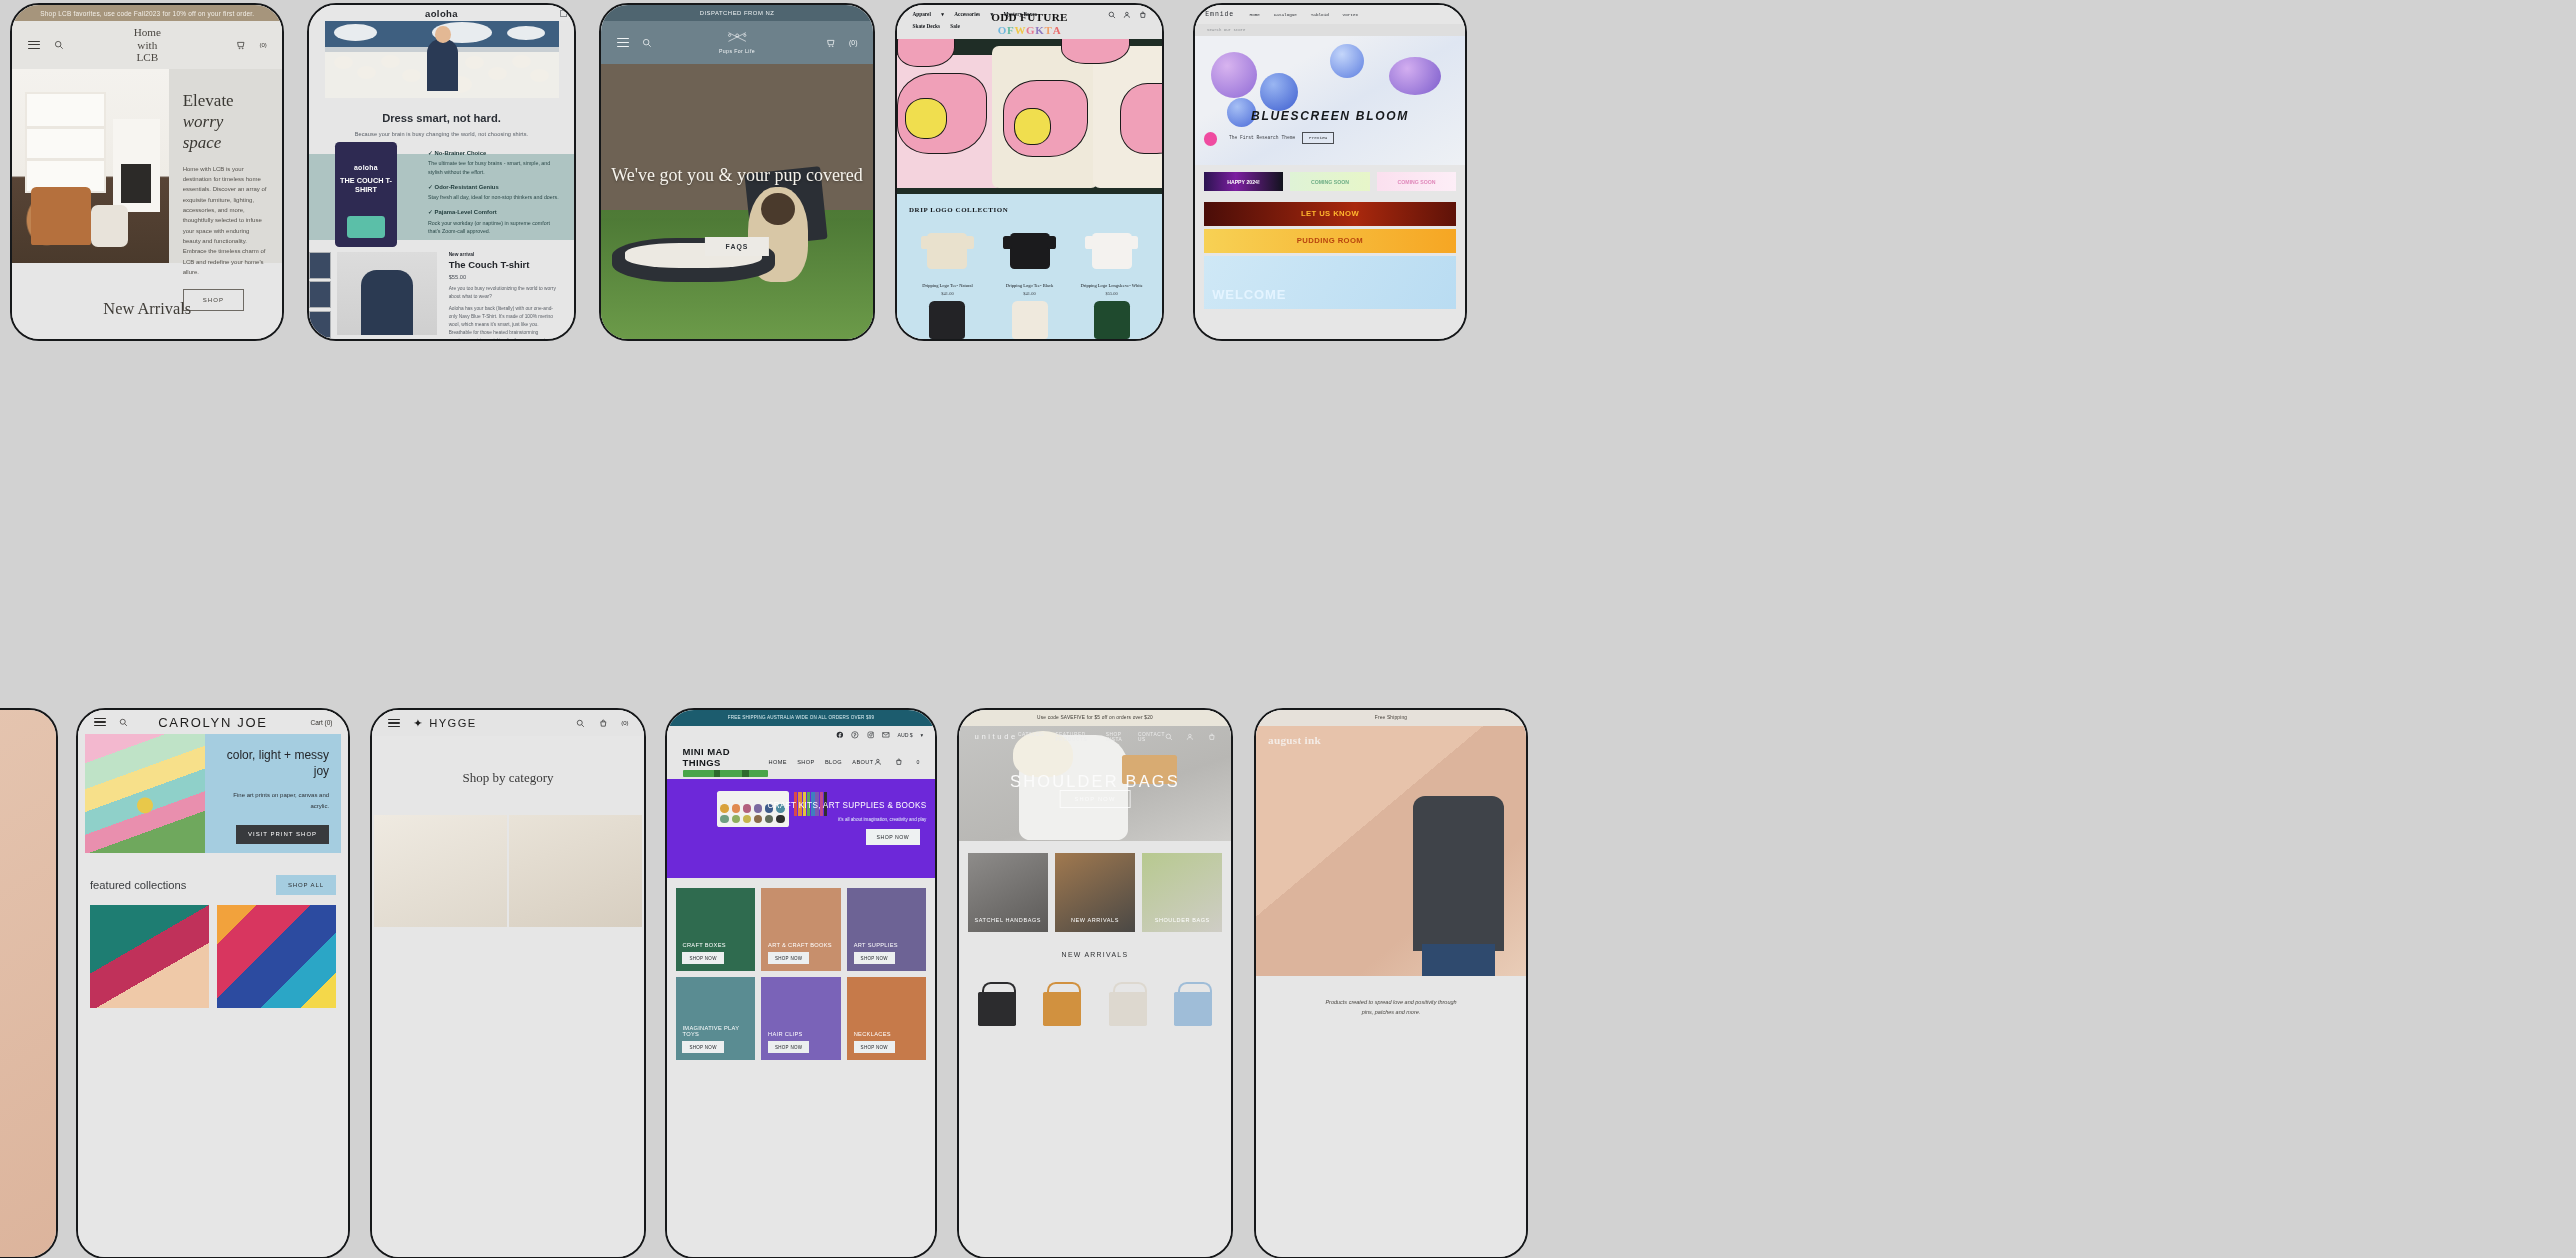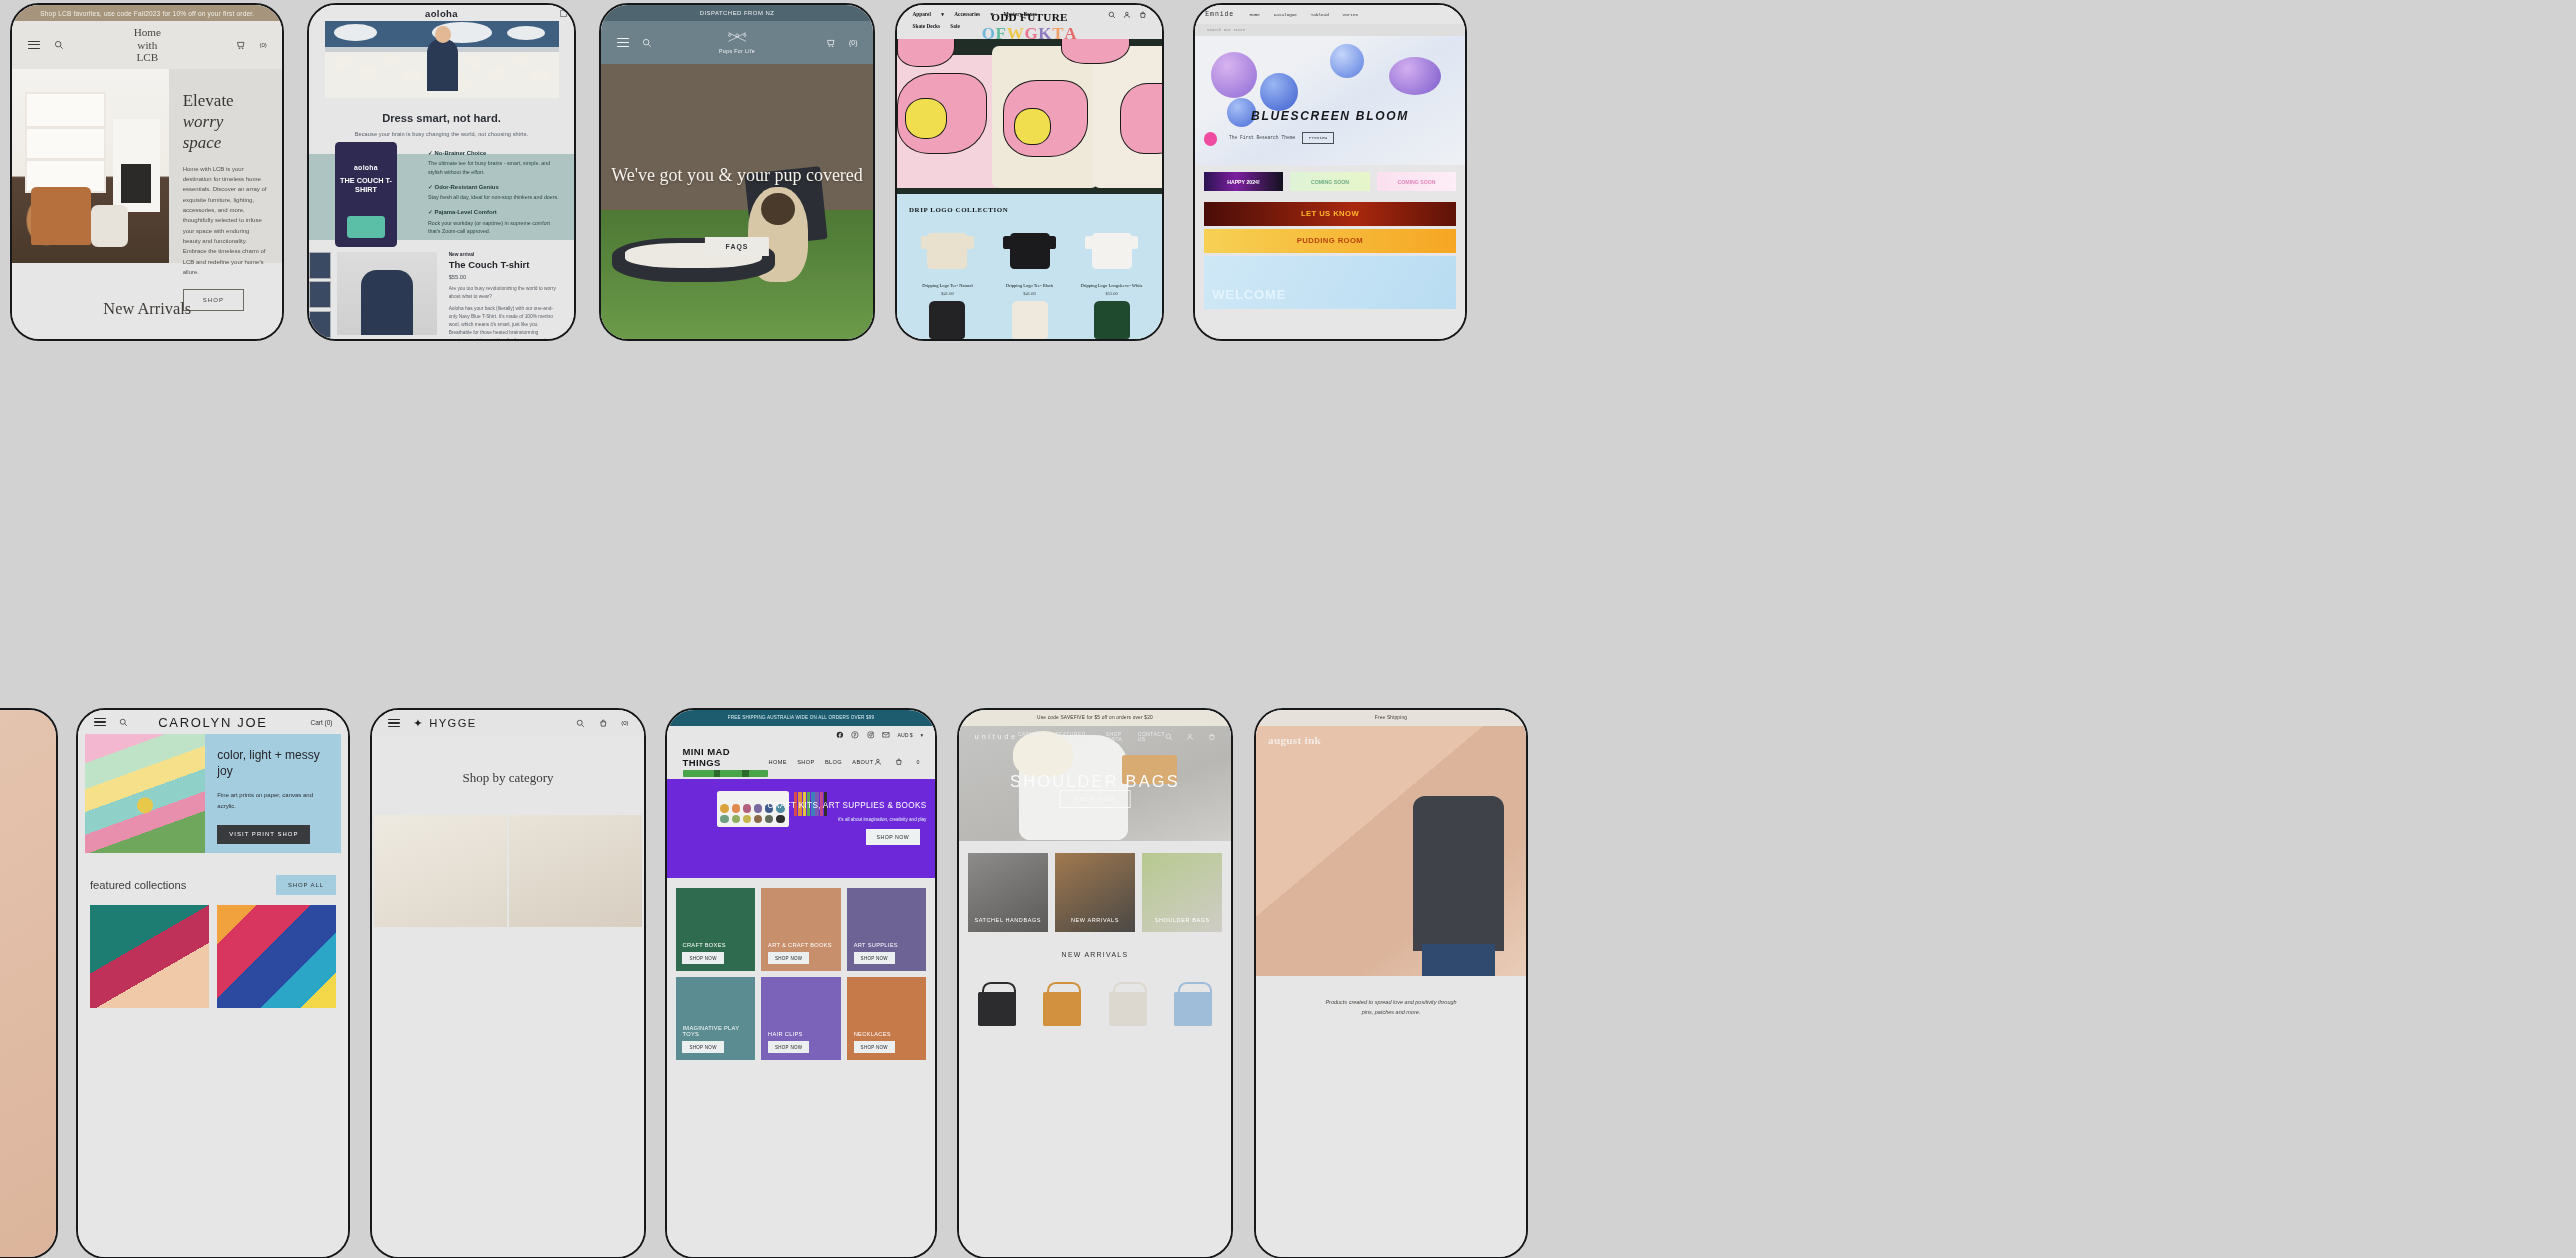--- a/index.html
+++ b/index.html
@@ -115,21 +115,21 @@
     font-family:"Liberation Serif", serif;font-size:18px;color:#f6f3ec;line-height:1.18;text-shadow:0 0.9px 2.6px rgba(0,0,0,.35);}
   #c3 .faq{position:absolute;left:50%;transform:translateX(-50%);top:62%;background:#eceae5;color:#2f3338;
     font-size:6.9px;letter-spacing:1px;padding:6px 20.7px;font-weight:600;}
 
   
   #c4 { left: 895px; top: 3.4px; width: 269px; height: 338px; }
   #c4 .nav{height:34px;background:#e4e4e4;color:#15181c;align-items:flex-start;padding-top:6px;}
   #c4 .menu{display:flex;flex-wrap:wrap;gap:6px 10.3px;max-width:129px;font-family:"Liberation Serif",serif;font-weight:700;font-size:5.3px;}
   #c4 .brand{position:absolute;left:0;right:0;text-align:center;pointer-events:none;}
   #c4 .bn1{font-family:"Liberation Serif",serif;font-weight:700;font-size:11.2px;letter-spacing:0.3px;color:#111;}
-  #c4 .bn2{font-family:"Liberation Serif",serif;font-weight:700;font-size:17px;letter-spacing:0.7px;margin-top:0.9px;}
+  #c4 .bn2{font-family:"Liberation Serif",serif;font-weight:700;font-size:11px;letter-spacing:0.7px;margin-top:0.9px;}
   #c4 .bn2 span{display:inline-block;}
   #c4 .icons{display:flex;gap:7.7px;align-items:center;}
   #c4 .hero{height:155px;position:relative;overflow:hidden;background:#1f2d26;}
   #c4 .tee{position:absolute;border-radius:6.9px;}
   #c4 .drip{position:absolute;background:#f0a0b8;border:1.7px solid #1b1b1b;border-radius:40% 30% 45% 35%;}
   #c4 .dripy{position:absolute;background:#f0de4e;border:1.7px solid #1b1b1b;border-radius:45%;}
   #c4 .collection{background:#c6e2ee;flex:1;padding:12px 12px 0 12px;}
   #c4 .ctitle{font-family:"Liberation Serif",serif;font-weight:700;font-size:6.9px;letter-spacing:0.6px;color:#13161a;}
   #c4 .grid{display:flex;gap:5.2px;margin-top:10.3px;}
   #c4 .pcell{flex:1;text-align:center;}
@@ -170,21 +170,21 @@
 
   
   #c6 { left: 76px; top: 708px; width: 274px; height: 551px; }
   #c6 .nav{height:24px;background:#e6e6e6;color:#2e2c2a;}
   #c6 .cjlogo{position:absolute;left:0;right:0;text-align:center;font-family:"Liberation Sans",sans-serif;font-size:13px;letter-spacing:1.7px;color:#1e1d1c;}
   #c6 .cart{font-size:6.5px;color:#35332f;}
   #c6 .hero{display:flex;height:119px;margin:0 6.9px;}
   #c6 .himg{width:47%;background:
      radial-gradient(circle at 50% 60%, #e8c84a 0 8%, transparent 9%),
      linear-gradient(160deg,#f3b8cf 0 18%,#bfe3c7 18% 34%,#f7e08a 34% 48%,#8fd0c9 48% 62%,#e98fae 62% 74%,#6fa85d 74%);}
-  #c6 .htxt{width:53%;background:#a5cde0;padding:13.8px 12px 0 12px;text-align:left;}
+  #c6 .htxt{width:53%;background:#a5cde0;padding:13.8px 12px 0 12px;text-align:right;}
   #c6 .h1{font-size:12px;color:#24262a;line-height:1.32;}
   #c6 .hsub{font-size:6px;color:#2c3136;margin-top:10.3px;line-height:1.9;}
   #c6 .hbtn{display:inline-block;margin-top:12px;background:#383a3d;color:#fff;font-size:6px;letter-spacing:1px;padding:6.9px 12px;}
   #c6 .fc{display:flex;align-items:center;justify-content:space-between;padding:22.4px 12px 0 12px;}
   #c6 .fct{font-size:11.2px;color:#3a3c3f;}
   #c6 .fcb{background:#a5cde0;color:#2d3033;font-size:6px;letter-spacing:0.9px;padding:6.9px 12px;}
   #c6 .fgrid{display:flex;gap:8.6px;padding:10.3px 12px 0 12px;}
   #c6 .fart{flex:1;height:103px;}
   #c6 .fart.a{background:linear-gradient(150deg,#1e7d72 0 40%, #c0315a 40% 62%, #efc9a8 62%);}
   #c6 .fart.b{background:linear-gradient(135deg,#f2a23c 0 18%,#d8365f 18% 42%,#2c4ba0 42% 66%,#2ba6c6 66% 84%,#f4d84a 84%);}

